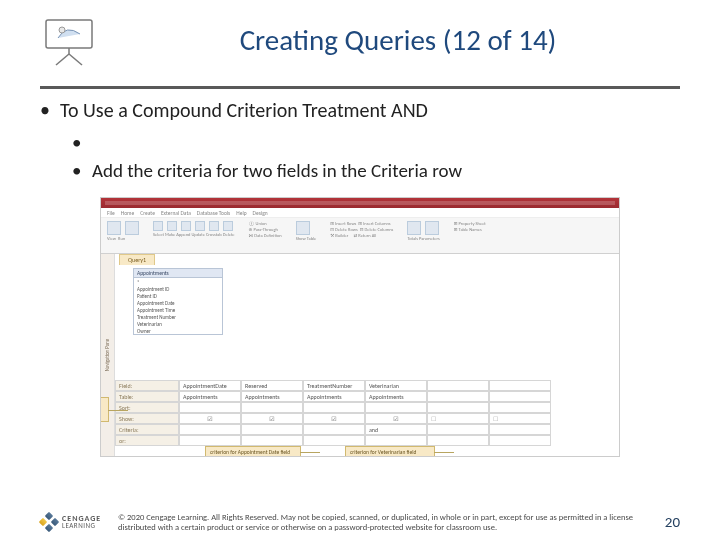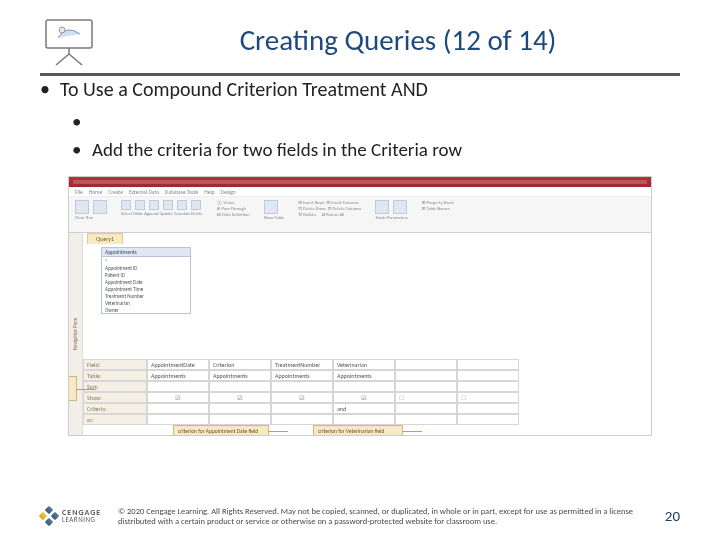--- a/index.html
+++ b/index.html
@@ -16,22 +16,22 @@
     width: 100%;
     height: 100%;
     padding: 18px 40px 0 40px;
     position: relative;
   }
   .title-row {
     display: flex;
     align-items: flex-start;
     gap: 18px;
     border-bottom: 3px solid #595959;
-    padding-bottom: 7px;
-    margin-bottom: 0;
+    padding-bottom: 20px;
+    margin-bottom: 8px;
   }
   .easel {
     width: 58px;
     height: 48px;
     flex-shrink: 0;
     position: relative;
   }
   .easel svg { width: 100%; height: 100%; }
   .title {
     flex: 1;
@@ -59,21 +59,21 @@
     margin-left: 32px;
     margin-bottom: 2px;
   }
   .bullet-l2 .dot { width: 12px; flex-shrink: 0; }
   .figure-wrap {
     margin-top: 14px;
     display: flex;
     justify-content: center;
   }
   .figure {
-    width: 584px;
+    width: 520px;
     height: 260px;
     border: 1px solid #ccc;
     background: #fdfdfd;
     position: relative;
     font-size: 6px;
     color: #777;
     overflow: hidden;
   }
   .fig-header-bar {
     height: 10px;
@@ -218,21 +218,21 @@
     width: 20px;
     height: 1px;
     background: #b8a560;
     top: 50%;
     right: -20px;
   }
   .footer {
     position: absolute;
     left: 40px;
     right: 40px;
-    bottom: 14px;
+    bottom: 8px;
     display: flex;
     align-items: center;
     gap: 12px;
   }
   .cengage-logo {
     width: 66px;
     display: flex;
     align-items: center;
     gap: 4px;
   }
@@ -383,21 +383,21 @@
             <div class="row">Appointment Time</div>
             <div class="row">Treatment Number</div>
             <div class="row">Veterinarian</div>
             <div class="row">Owner</div>
           </div>
 
           <div class="qgrid-wrap">
             <div class="qgrid">
               <div class="lab">Field:</div>
               <div>AppointmentDate</div>
-              <div>Criterion</div>
+              <div>Reserved</div>
               <div>TreatmentNumber</div>
               <div>Veterinarian</div>
               <div></div>
               <div></div>
 
               <div class="lab">Table:</div>
               <div>Appointments</div>
               <div>Appointments</div>
               <div>Appointments</div>
               <div>Appointments</div>

